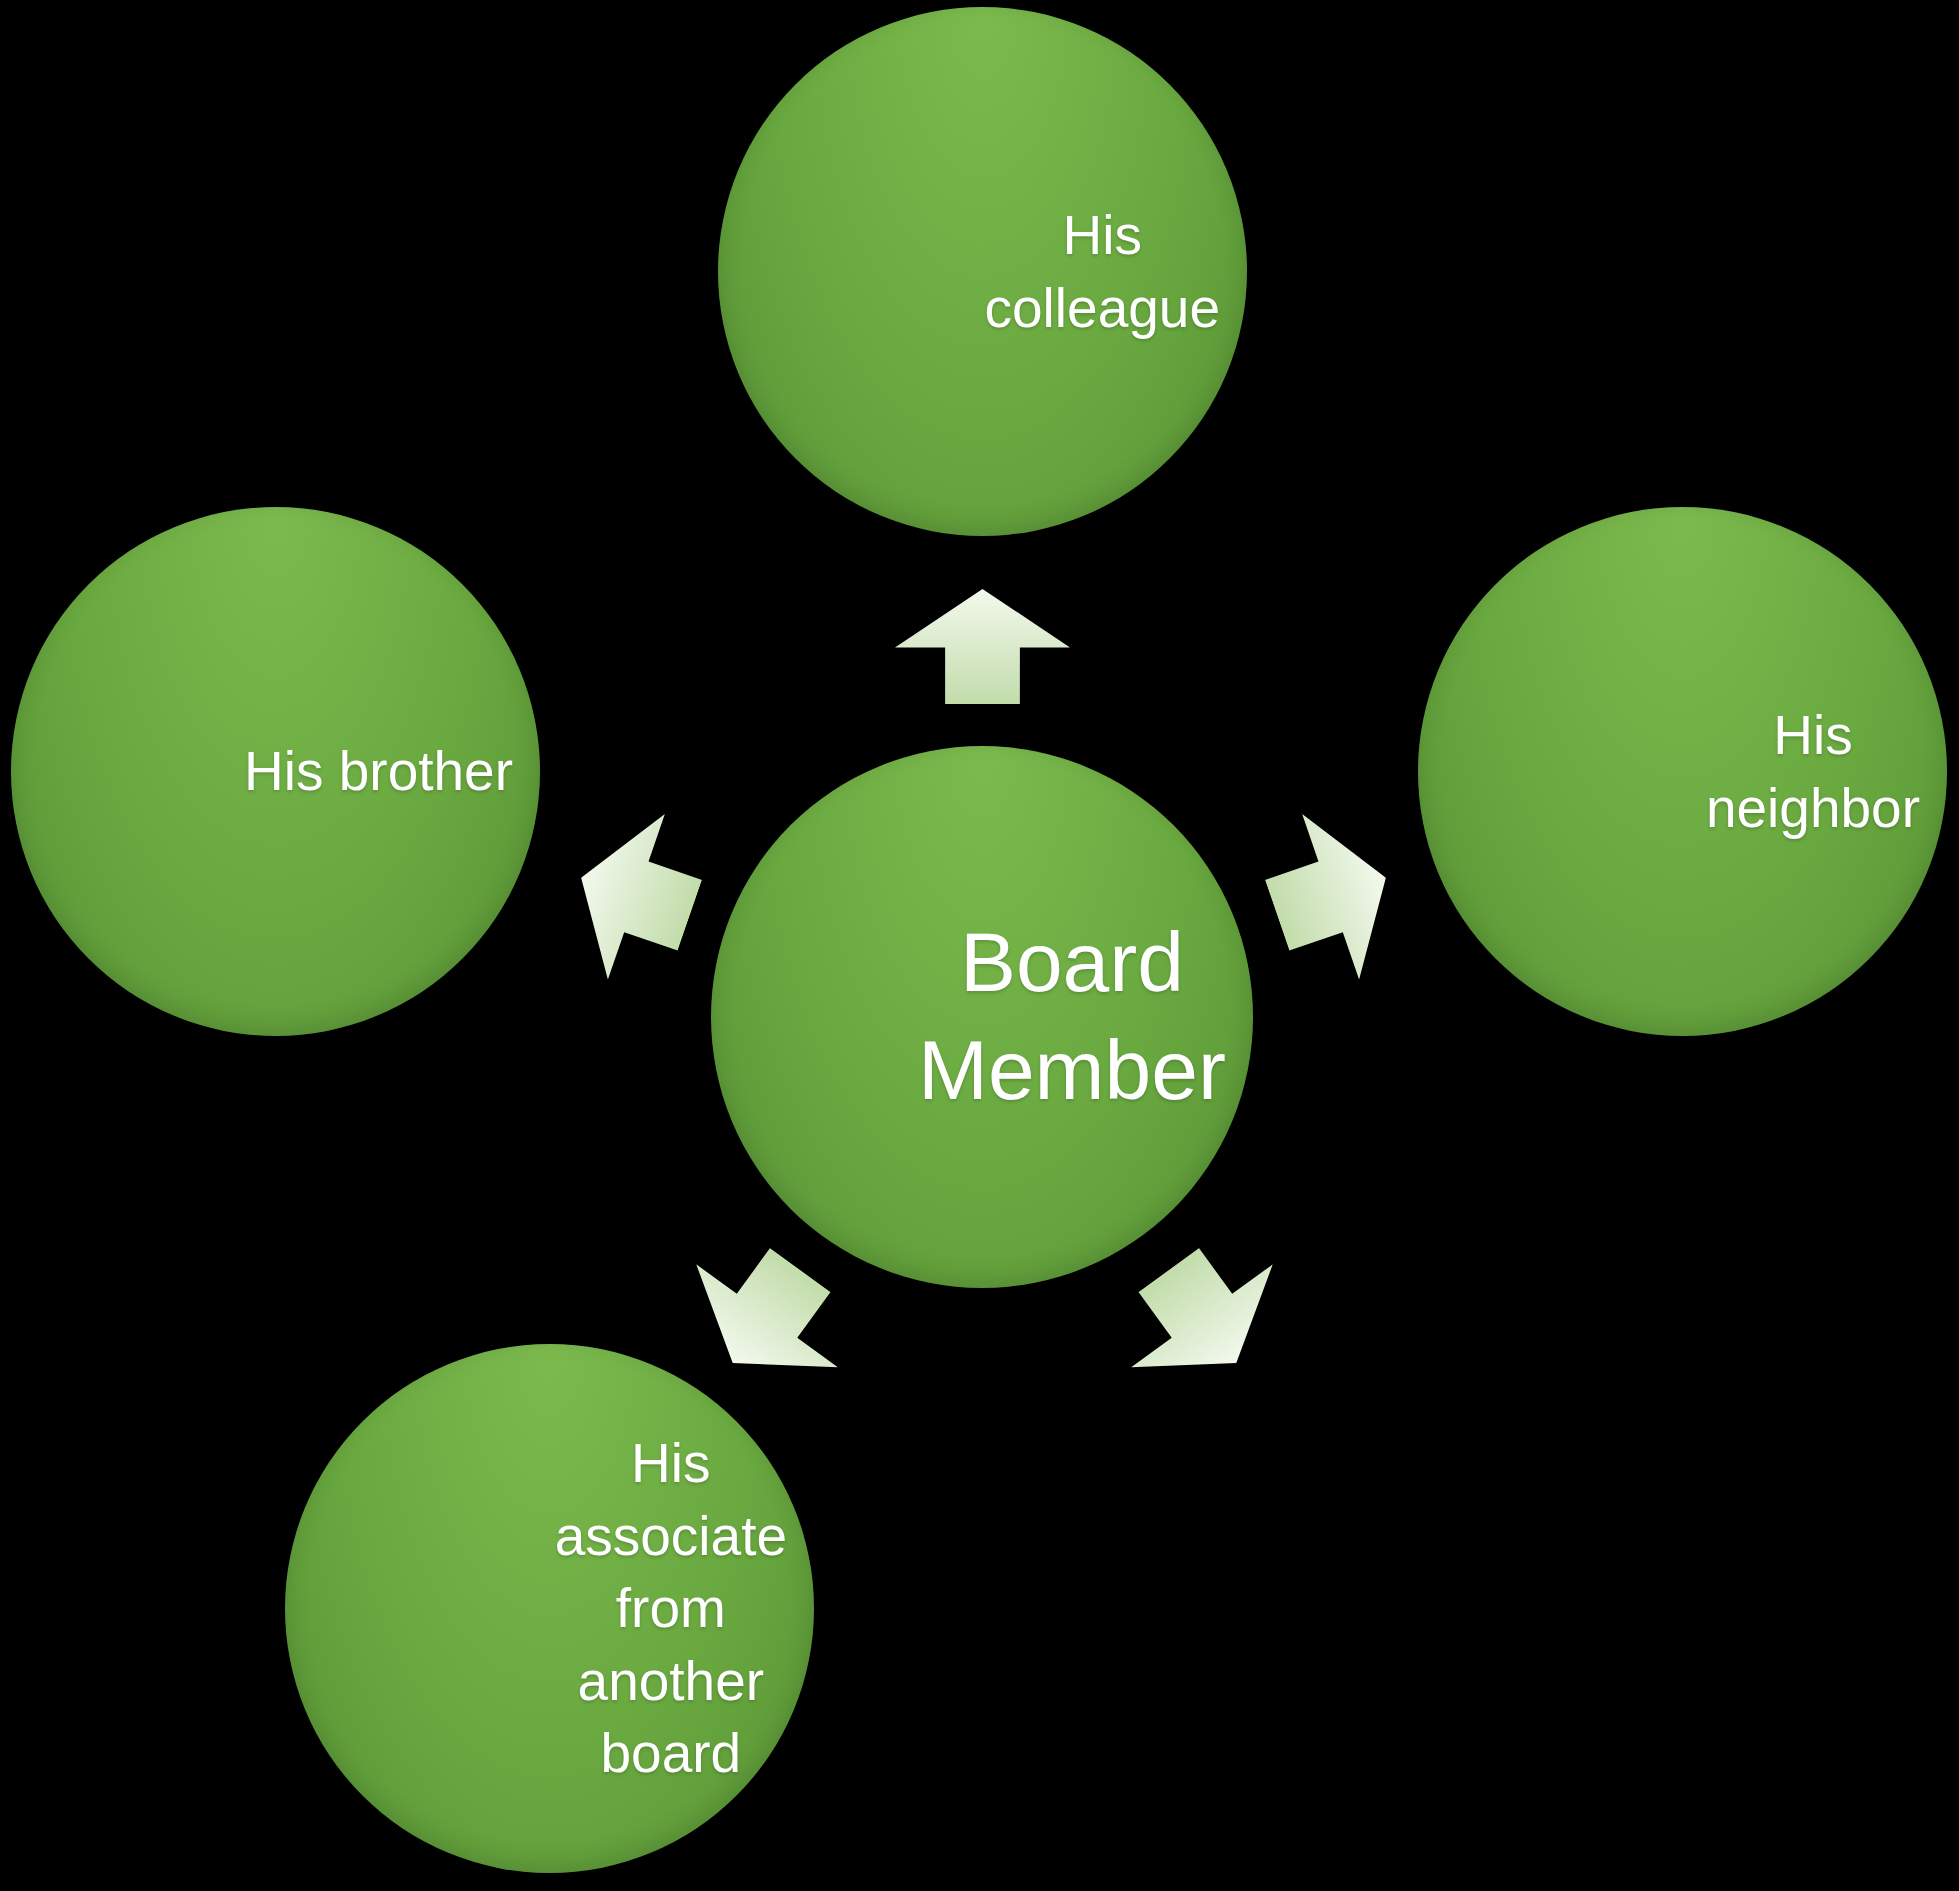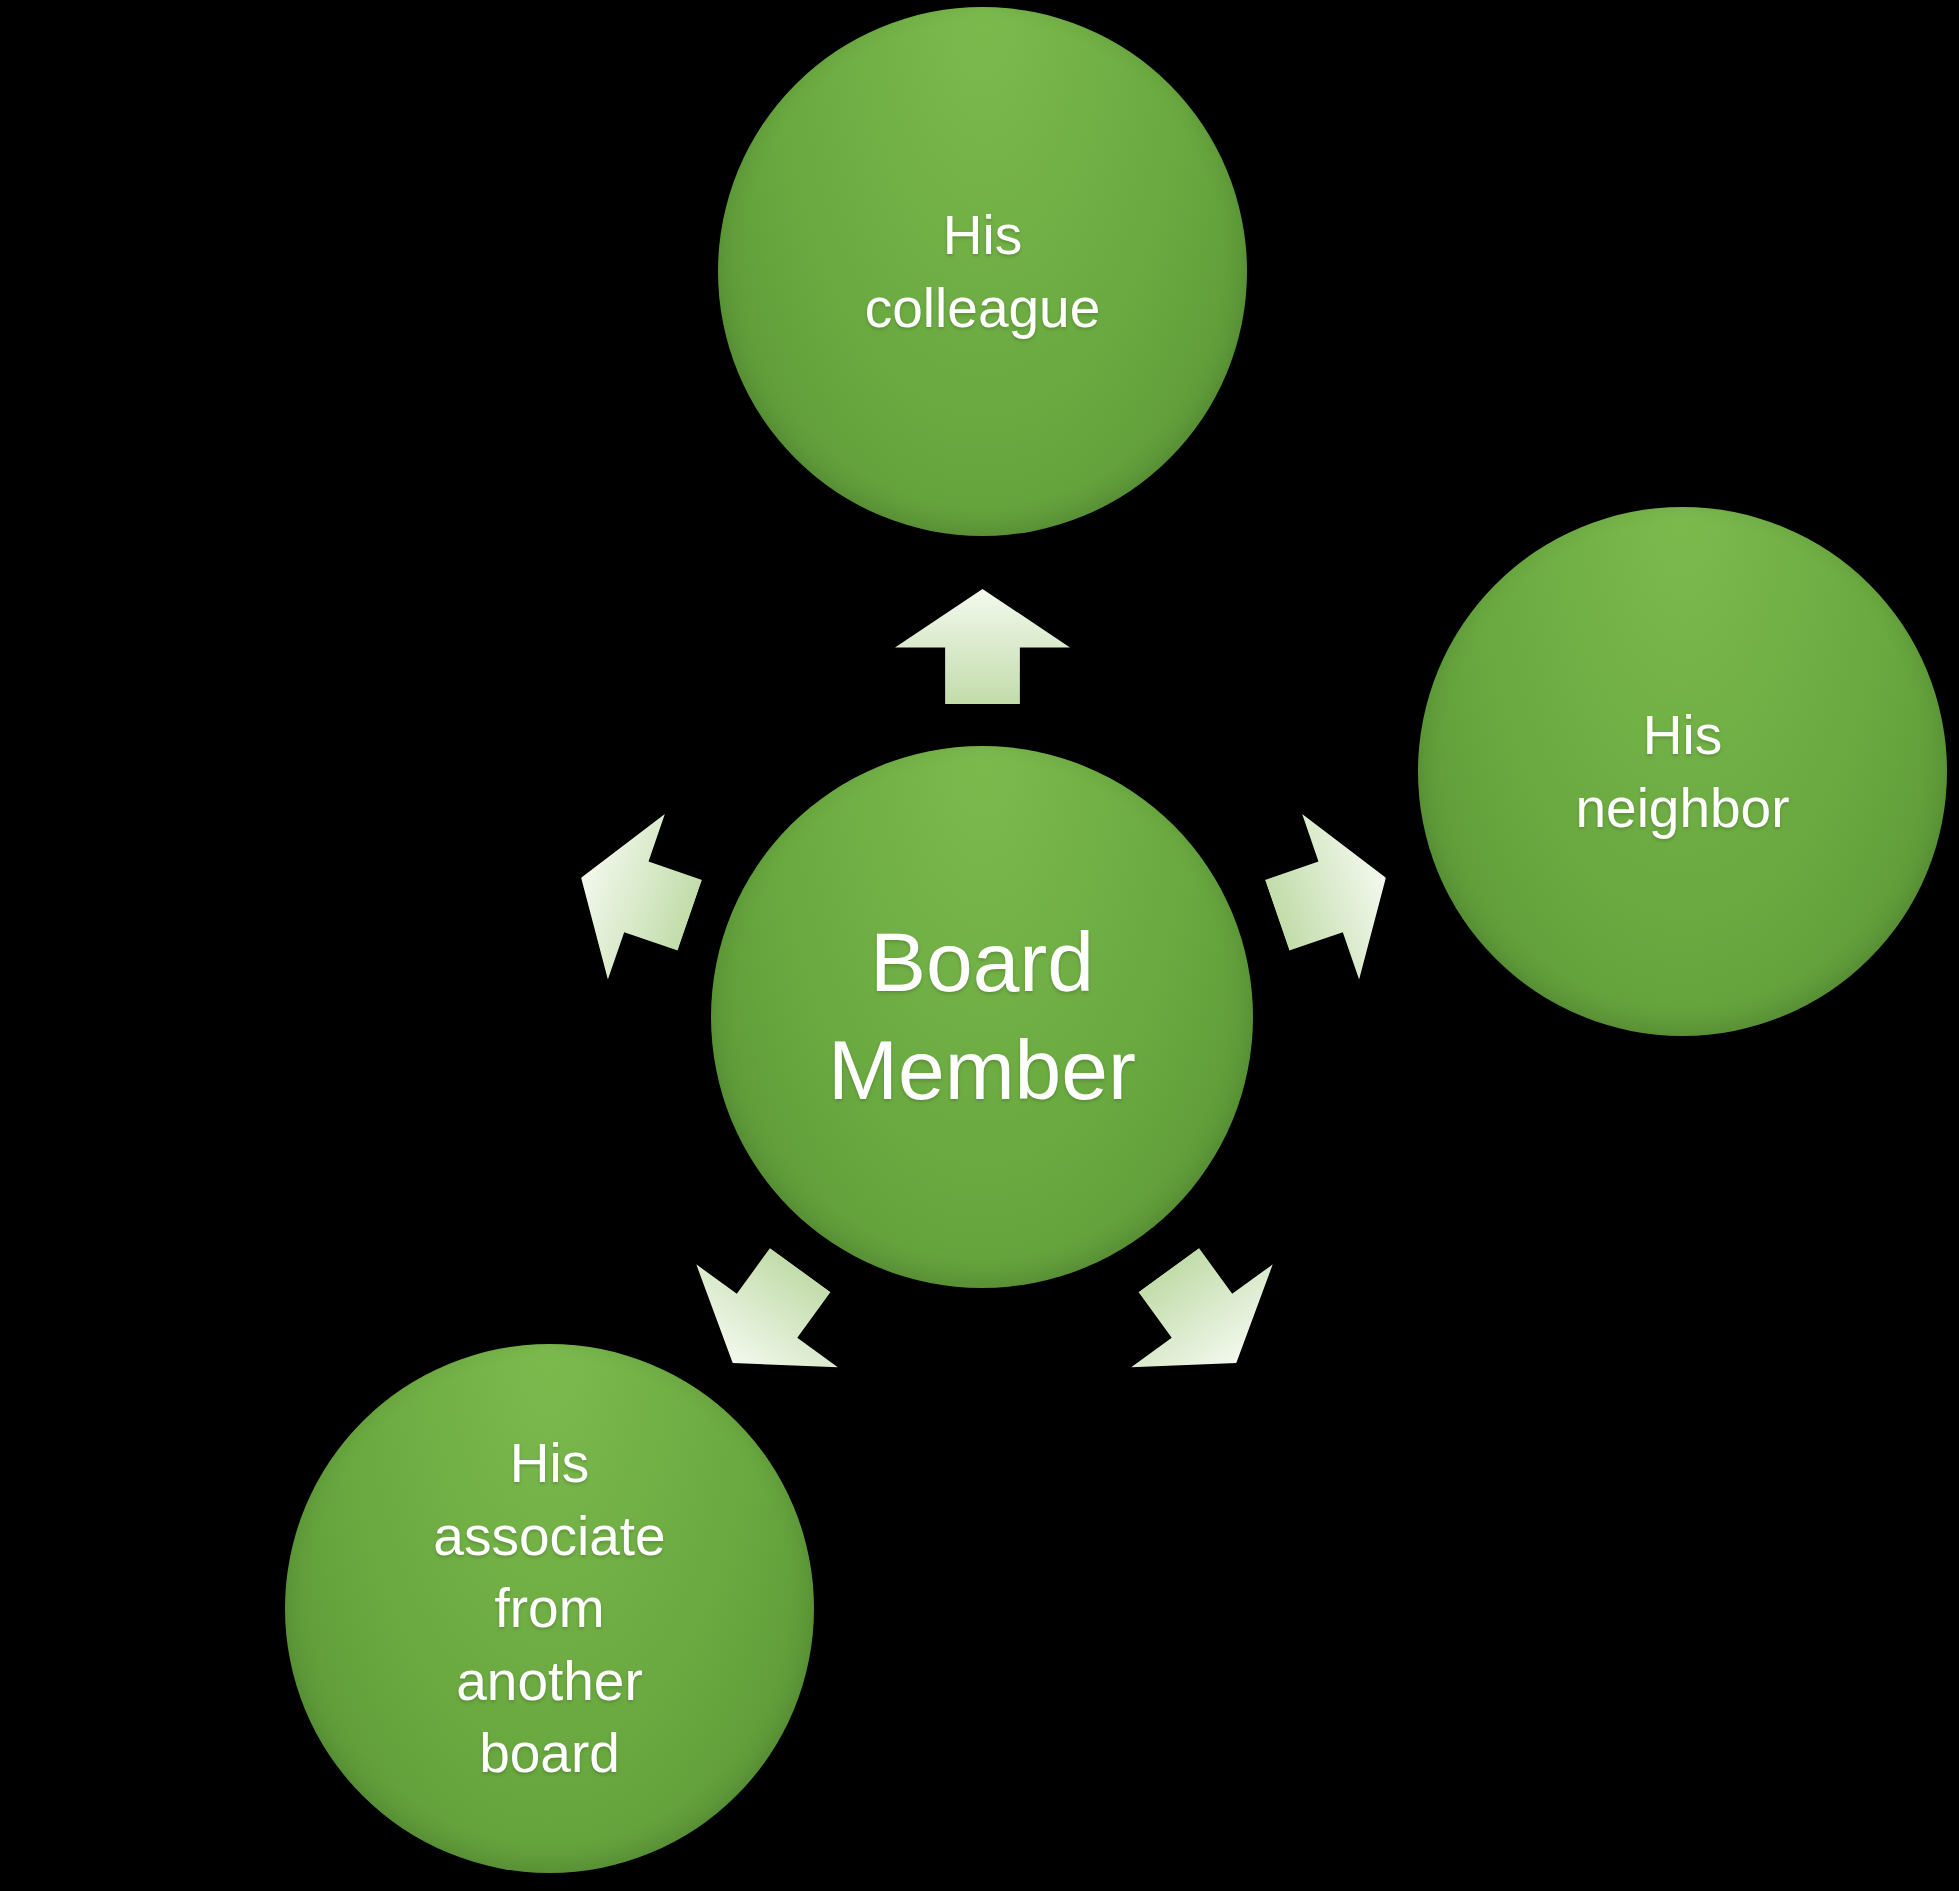--- a/index.html
+++ b/index.html
@@ -15,21 +15,21 @@
     overflow: hidden;
     font-family: "Liberation Sans", sans-serif;
   }
   .node {
     position: absolute;
     border-radius: 50%;
     background: radial-gradient(ellipse at 50% 0%, var(--circle-light, #79b74b) 0%, var(--circle-mid, #6aa940) 55%, var(--circle-dark, #5a9636) 100%);
     box-shadow: inset 0 -7.3px 23.6px rgba(0,0,0,0.14);
     display: flex;
     align-items: center;
-    justify-content: center;
+    justify-content: flex-end;
     text-align: center;
   }
   .label {
     color: var(--label-text, #fff);
     font-size: 55px;
     line-height: 1.32;
     white-space: pre-line;
     text-shadow: 0 1.8px 3.6px rgba(0,0,0,0.18);
     padding: 0 27px;
   }
@@ -87,20 +87,23 @@
 
 
   <div class="node node-bottom-left">
     <div class="label">His
 associate
 from
 another
 board</div>
   </div>
 
+  <div class="node node-left">
+    <div class="label">His brother</div>
+  </div>
 
   <div class="node node-center">
     <div class="label center-label">Board
 Member</div>
   </div>
 
   <div class="arrow arrow-top">
     <svg viewBox="0 0 192 126" preserveAspectRatio="none">
       <path d="M96 0 L192 64 L137 64 L137 126 L55 126 L55 64 L0 64 Z" fill="url(#arrowGrad)"></path>
     </svg>

